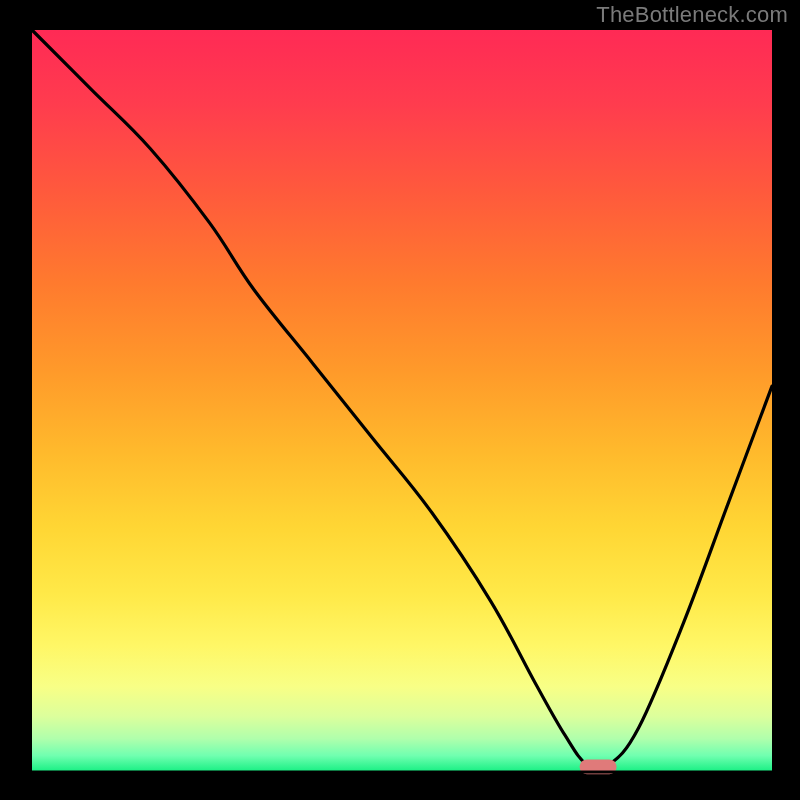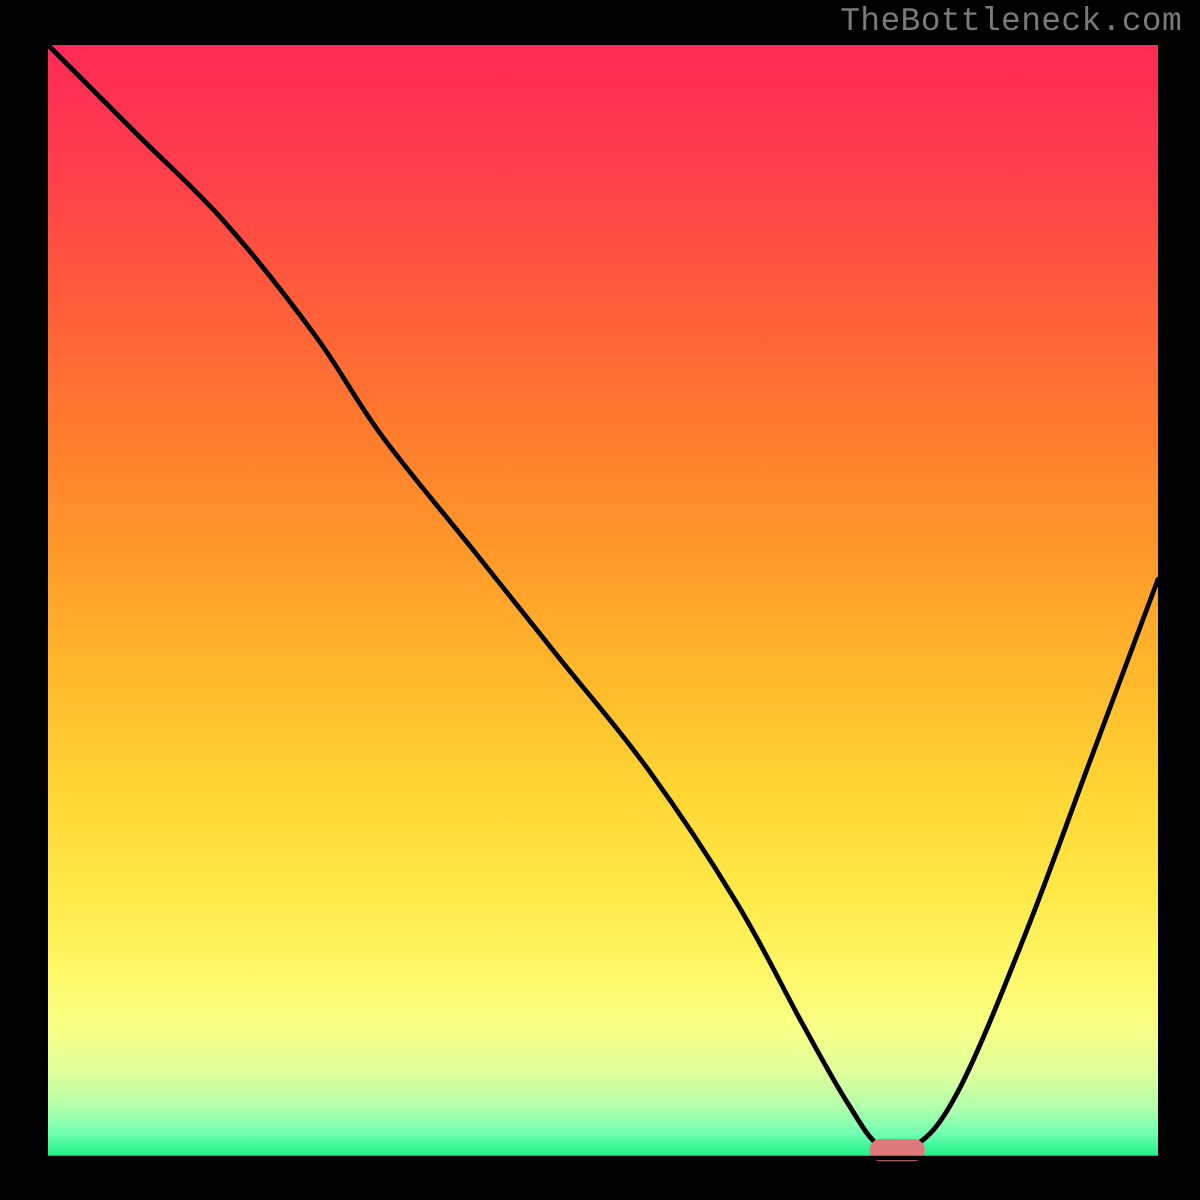--- a/index.html
+++ b/index.html
@@ -9,21 +9,20 @@
     height: 800px;
     background: #000;
     overflow: hidden;
     font-family: Arial, Helvetica, sans-serif;
   }
   .frame {
     position: relative;
     width: 800px;
     height: 800px;
     background: #000;
-    font-family: Liberation Mono, monospace;
   }
   .watermark {
     position: absolute;
     top: 2px;
     right: 12px;
     color: #7a7a7a;
     font-size: 22px;
     font-weight: 500;
     letter-spacing: 0.2px;
     z-index: 5;

